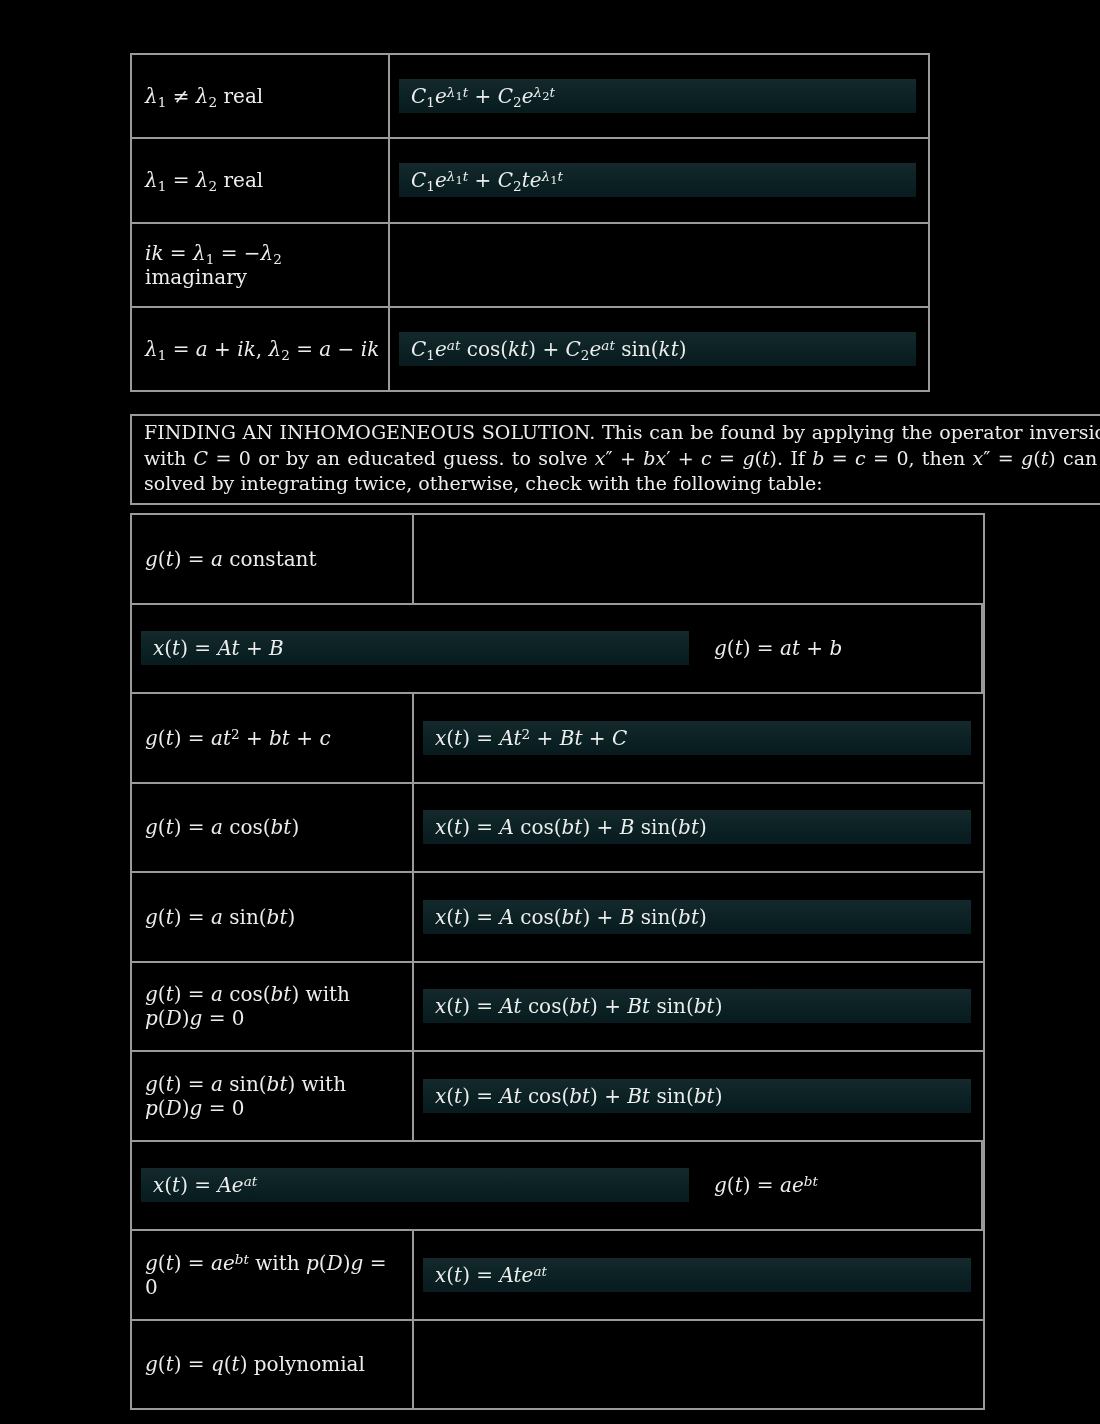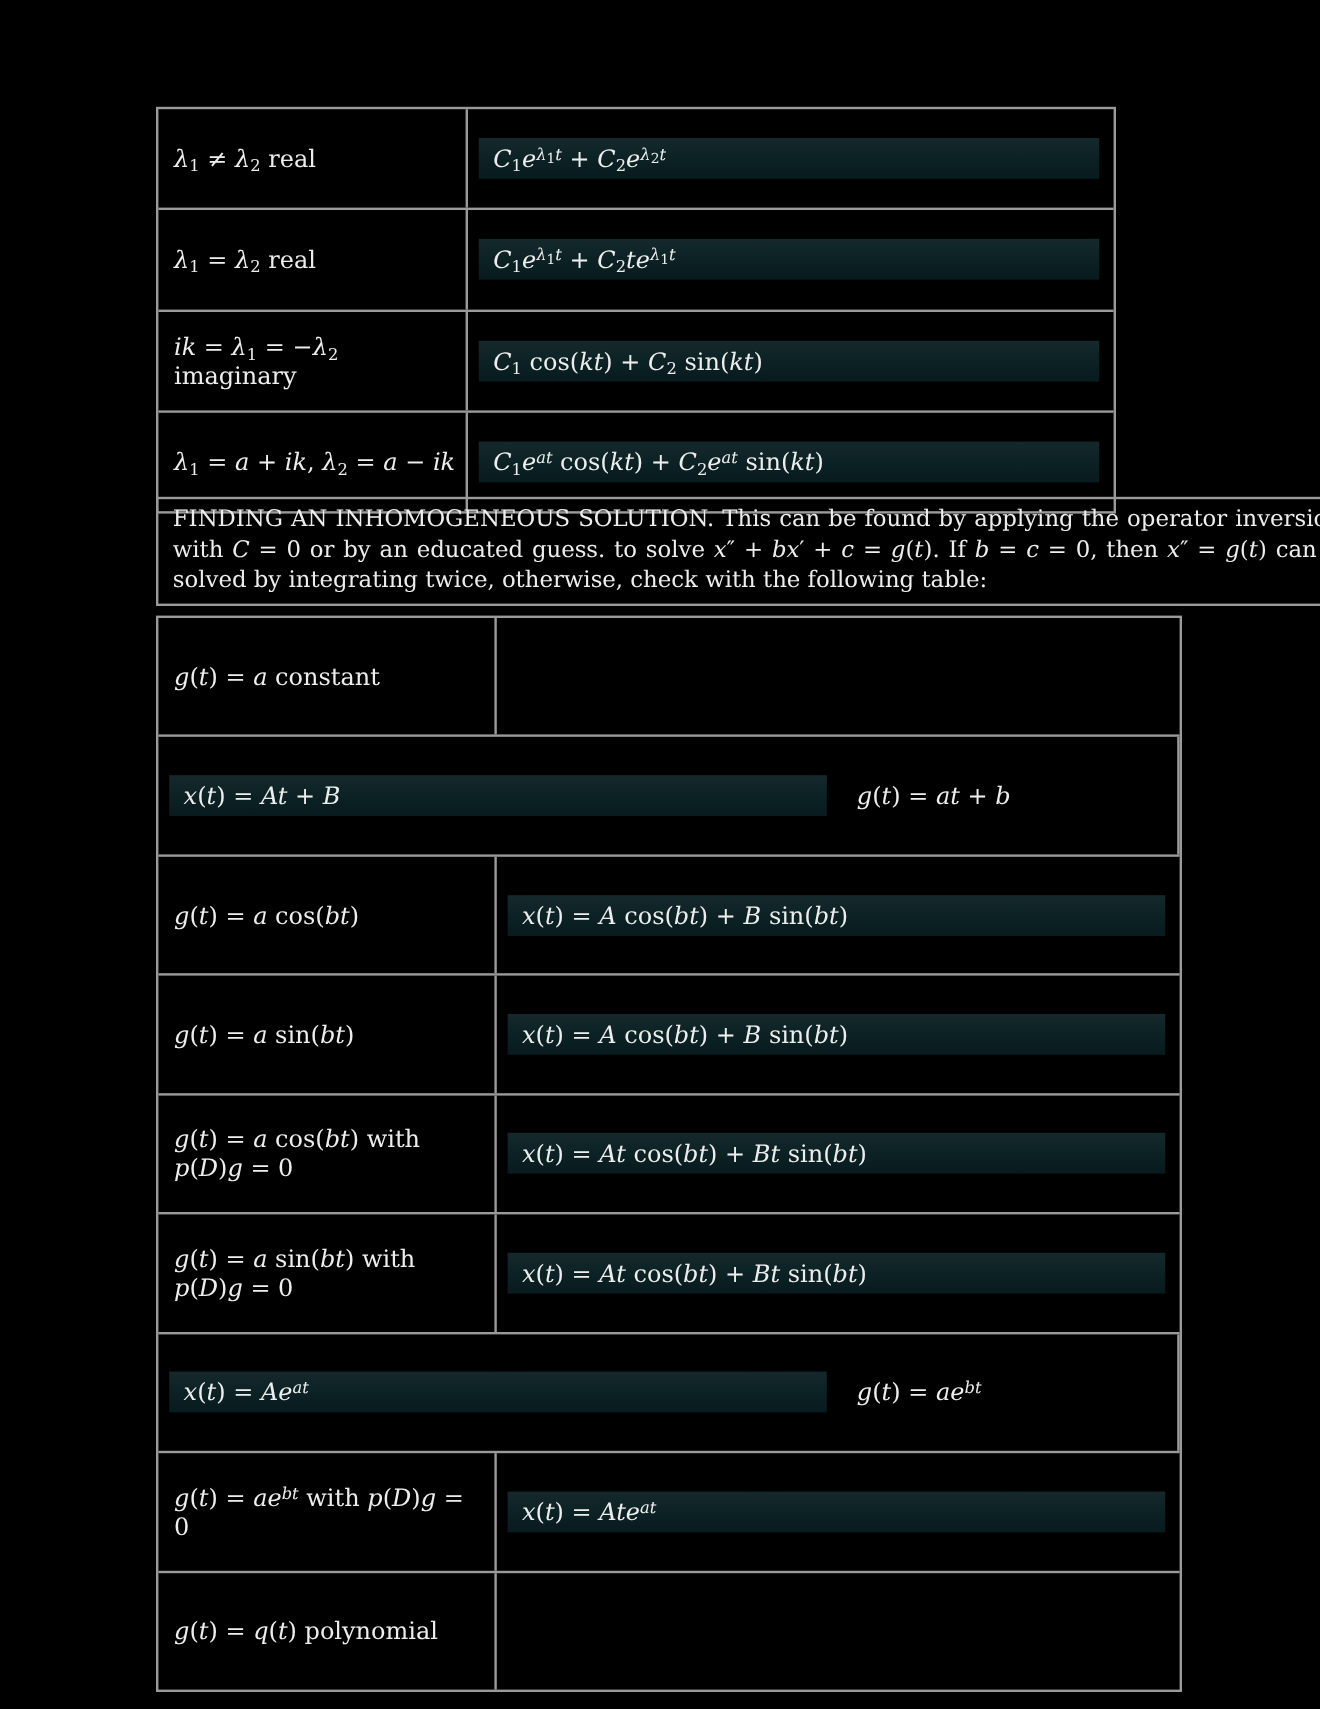--- a/index.html
+++ b/index.html
@@ -10,21 +10,21 @@
     color:var(--text-color,#eee);
     font-family:"DejaVu Serif","Liberation Serif",serif;
     overflow:hidden;
   }
   .tbl{
     position:absolute;
     display:flex;flex-direction:column;
     border:2px solid var(--border-color,#9a9a9a);
     box-sizing:border-box;
   }
-  #homogeneous-table{left:130px;top:53px;width:800px;height:339px;margin-top:36px;}
+  #homogeneous-table{left:130px;top:53px;width:800px;height:339px;}
   #guess-table{left:130px;top:513px;width:855px;height:897px;}
   .row{flex:1;display:flex;min-height:0;}
   .row + .row{border-top:2px solid var(--border-color,#9a9a9a);}
   .cell{display:flex;align-items:center;box-sizing:border-box;font-size:20px;}
   .cell.left{border-right:2px solid var(--border-color,#9a9a9a);padding-left:13px;padding-right:8px;}
   #homogeneous-table .cell.left{width:258px;flex:none;}
   #guess-table .cell.left{width:282px;flex:none;}
   .cell.right{flex:1;min-width:0;}
   .hl{
     flex:1;
@@ -65,23 +65,20 @@
           <span><i>λ</i><sub>1</sub> = <i>λ</i><sub>2</sub> real</span>
         </div>
       <div class="cell right">
           <span class="hl"><i>C</i><sub>1</sub><i>e</i><sup><i>λ</i><sub>1</sub><i>t</i></sup> + <i>C</i><sub>2</sub><i>te</i><sup><i>λ</i><sub>1</sub><i>t</i></sup></span>
         </div>
     </div>
     <div class="row">
       <div class="cell left">
           <span><i>ik</i> = <i>λ</i><sub>1</sub> = −<i>λ</i><sub>2</sub> imaginary</span>
         </div>
-      <div class="cell right">
-          <span class="hl"><i>C</i><sub>1</sub> cos(<i>kt</i>) + <i>C</i><sub>2</sub> sin(<i>kt</i>)</span>
-        </div>
     </div>
     <div class="row">
       <div class="cell left">
           <span><i>λ</i><sub>1</sub> = <i>a</i> + <i>ik</i>, <i>λ</i><sub>2</sub> = <i>a</i> − <i>ik</i></span>
         </div>
       <div class="cell right">
           <span class="hl"><i>C</i><sub>1</sub><i>e</i><sup><i>at</i></sup> cos(<i>kt</i>) + <i>C</i><sub>2</sub><i>e</i><sup><i>at</i></sup> sin(<i>kt</i>)</span>
         </div>
     </div>
   </div>
@@ -95,20 +92,28 @@
       <div class="cell left">
           <span><i>g</i>(<i>t</i>) = <i>a</i> constant</span>
         </div>
     </div>
     <div class="row">
       <div class="cell right">
           <span class="hl"><i>x</i>(<i>t</i>) = <i>At</i> + <i>B</i></span>
         </div>
       <div class="cell left">
           <span><i>g</i>(<i>t</i>) = <i>at</i> + <i>b</i></span>
+        </div>
+    </div>
+    <div class="row">
+      <div class="cell left">
+          <span><i>g</i>(<i>t</i>) = <i>at</i><sup>2</sup> + <i>bt</i> + <i>c</i></span>
+        </div>
+      <div class="cell right">
+          <span class="hl"><i>x</i>(<i>t</i>) = <i>At</i><sup>2</sup> + <i>Bt</i> + <i>C</i></span>
         </div>
     </div>
     <div class="row">
       <div class="cell left">
           <span><i>g</i>(<i>t</i>) = <i>a</i> cos(<i>bt</i>)</span>
         </div>
       <div class="cell right">
           <span class="hl"><i>x</i>(<i>t</i>) = <i>A</i> cos(<i>bt</i>) + <i>B</i> sin(<i>bt</i>)</span>
         </div>
     </div>

